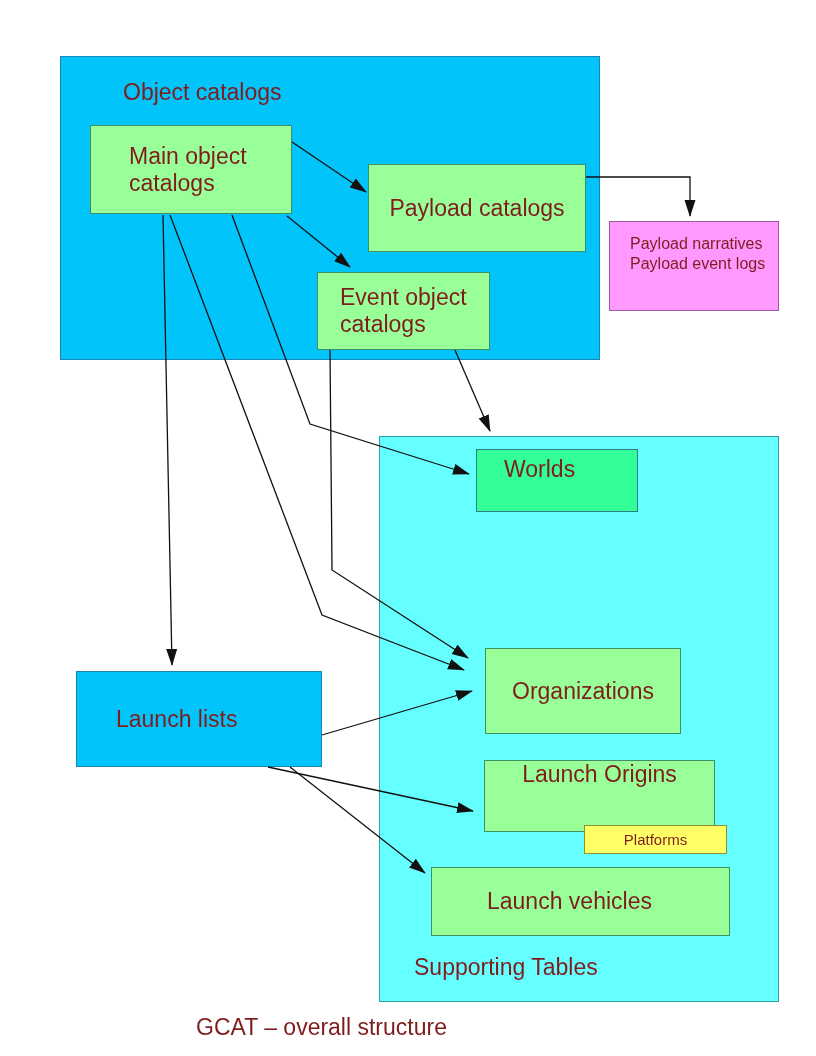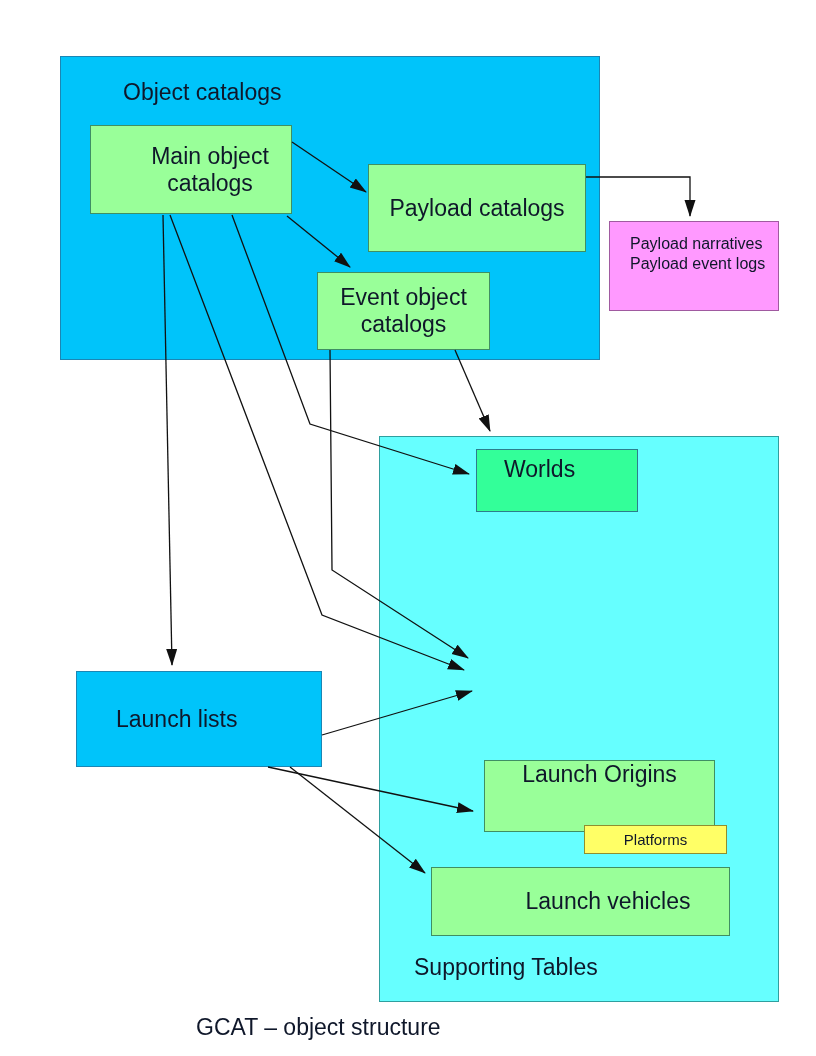--- a/index.html
+++ b/index.html
@@ -1,25 +1,25 @@
 <!DOCTYPE html>
 <html style="--box-blue: #00C4FA; --box-cyan: #66FFFF; --box-green: #99FF99; --box-spring: #33FF99; --box-pink: #FF99FF; --box-yellow: #FFFF66;"><head>
 <meta charset="utf-8">
 <style>
   html,body{margin:0;padding:0;background:#fff;}
   .canvas{
     position:relative;width:816px;height:1056px;background:#ffffff;
-    font-family:"Liberation Sans",sans-serif;color:#0f172a;overflow:hidden;
+    font-family:"Liberation Sans",sans-serif;color:#7f1d1d;overflow:hidden;
   }
   .box{position:absolute;box-sizing:border-box;border:1px solid rgba(10,70,90,.6);}
   .group.blue{background:var(--box-blue,#00C4FA);border-color:#1b86b4;}
   .group.cyan{background:var(--box-cyan,#66FFFF);border-color:#2f9f9f;}
   .node{display:flex;flex-direction:column;justify-content:center;
         font-size:23px;line-height:27px;}
-  .node.green{background:var(--box-green,#99FF99);border-color:#3f8f63;align-items:center;}
+  .node.green{background:var(--box-green,#99FF99);border-color:#3f8f63;}
   .node.spring{background:var(--box-spring,#33FF99);border-color:#2d7d8c;}
   .node.blue{background:var(--box-blue,#00C4FA);border-color:#1b86b4;}
   .node.pink{background:var(--box-pink,#FF99FF);border-color:#a05aa0;}
   .node.yellow{background:var(--box-yellow,#FFFF66);border-color:#8f8f2f;}
   .node.center{align-items:center;text-align:center;}
   .node.top{justify-content:flex-start;}
   .grouplabel{position:absolute;font-size:23px;white-space:nowrap;}
   .small{font-size:16px;line-height:20px;}
   .tiny{font-size:15px;line-height:17px;margin-left:46px;}
   .title{position:absolute;font-size:23px;white-space:nowrap;}
@@ -41,34 +41,37 @@
 
   <div class="box node green" style="left:90px;top:125px;width:202px;height:89px;padding-left:38px">
     <span>Main object</span>
     <span>catalogs</span>
   </div>
 
   <div class="box node green center" style="left:368px;top:164px;width:218px;height:88px">
     <span>Payload catalogs</span>
   </div>
 
-  <div class="box node green" style="left:317px;top:272px;width:173px;height:78px;">
+  <div class="box node green" style="left:317px;top:272px;width:173px;height:78px;padding-left:22px">
     <span>Event object</span>
     <span>catalogs</span>
   </div>
 
   <div class="box node pink top small" style="left:609px;top:221px;width:170px;height:90px;padding:12px 0 0 20px">
     <span>Payload narratives</span>
     <span>Payload event logs</span>
   </div>
 
   <div class="box node spring top" style="left:476px;top:449px;width:162px;height:63px;padding:6px 0 0 27px">
     <span>Worlds</span>
   </div>
 
+  <div class="box node green center" style="left:485px;top:648px;width:196px;height:86px">
+    <span>Organizations</span>
+  </div>
 
   <div class="box node green center top" style="left:484px;top:760px;width:231px;height:72px;">
     <span>Launch Origins</span>
   </div>
 
   <div class="box node yellow center tiny" style="left:538px;top:825px;width:143px;height:29px">
     <span>Platforms</span>
   </div>
 
   <div class="box node green" style="left:431px;top:867px;width:299px;height:69px;padding-left:55px">
@@ -91,15 +94,15 @@
       <polyline points="170,215 322,615 464,670" fill="none" stroke="#111111" stroke-width="1.3" marker-end="url(#arrowhead)"></polyline>
       <polyline points="232,215 310,424 469,474" fill="none" stroke="#111111" stroke-width="1.3" marker-end="url(#arrowhead)"></polyline>
       <polyline points="330,350 332,570 468,658" fill="none" stroke="#111111" stroke-width="1.3" marker-end="url(#arrowhead)"></polyline>
       <polyline points="455,350 490,431" fill="none" stroke="#111111" stroke-width="1.3" marker-end="url(#arrowhead)"></polyline>
       <polyline points="586,177 690,177 690,216" fill="none" stroke="#111111" stroke-width="1.3" marker-end="url(#arrowhead)"></polyline>
       <polyline points="322,735 472,691" fill="none" stroke="#111111" stroke-width="1.3" marker-end="url(#arrowhead)"></polyline>
       <polyline points="268,767 473,811" fill="none" stroke="#111111" stroke-width="1.3" marker-end="url(#arrowhead)"></polyline>
       <polyline points="290,767 425,873" fill="none" stroke="#111111" stroke-width="1.3" marker-end="url(#arrowhead)"></polyline>
     </svg>
 
-  <div class="title" style="left:196px;top:1014px">GCAT – object structure</div>
+  <div class="title" style="left:196px;top:1014px">GCAT – overall structure</div>
 
 </div>
 
 </body></html>

